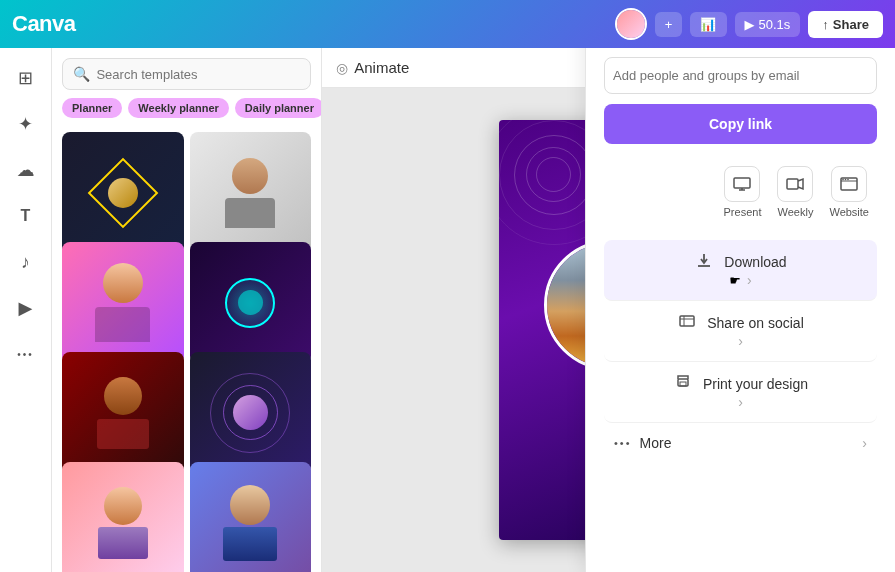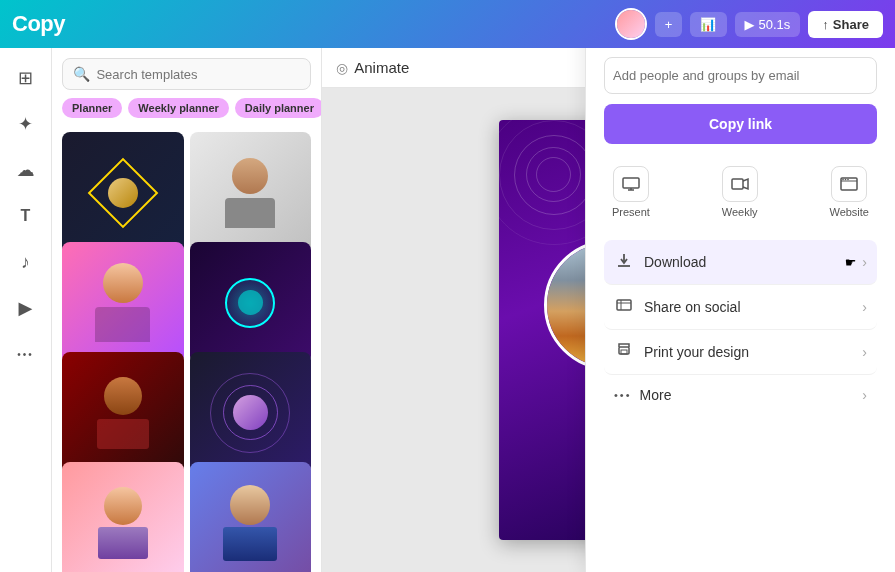--- a/index.html
+++ b/index.html
@@ -117,54 +117,54 @@
       padding: 10px 8px; font-size: 13px; color: #999; outline: none; margin-bottom: 10px;
     }
     .copy-link-btn {
       width: 100%; background: #8b5cf6; color: white; border: none;
       border-radius: 8px; padding: 12px; font-size: 14px; font-weight: 600;
       cursor: pointer; margin-bottom: 16px;
     }
 
     
     .share-options-row {
-      display: flex; justify-content: space-between; margin-bottom: 16px;
+      display: flex; justify-content: flex-end; margin-bottom: 16px;
     }
     .share-option {
       display: flex; flex-direction: column; align-items: center; gap: 4px;
       cursor: pointer; padding: 6px 8px; border-radius: 8px;
     }
     .share-option-icon {
       width: 36px; height: 36px; border: 1.5px solid #ddd; border-radius: 8px;
       display: flex; align-items: center; justify-content: center; font-size: 16px; color: #555;
     }
     .share-option-label { font-size: 11px; color: #555; text-align: center; }
 
     
     .share-menu-item {
       display: flex; align-items: center; justify-content: space-between;
-      padding: 12px 10px; border-radius: 8px; cursor: pointer; border-bottom: 1px solid #f0f0f0;
+      padding: 12px 10px; border-radius: 8px; cursor: pointer; border-bottom: 1px solid #f0f0f0; flex-direction: column;
     }
     .share-menu-item.active { background: #f3f0ff; }
     .share-menu-left { display: flex; align-items: center; gap: 10px; font-size: 14px; color: #333; }
     .share-menu-icon { font-size: 16px; color: #555; width: 20px; text-align: center; }
     .chevron { color: #aaa; font-size: 14px; }
 
     
     .more-item { display: flex; align-items: center; gap: 8px; padding: 12px 10px; cursor: pointer; border-radius: 8px; }
     .dots-icon { color: #555; font-size: 16px; }
     .more-label { font-size: 14px; color: #333; }
     .more-chevron { margin-left: auto; color: #aaa; font-size: 14px; }
   </style>
 </head>
 <body>
 
 <div class="topbar">
   <div class="topbar-left">
-    <div class="canva-logo">Copy</div>
+    <div class="canva-logo">Canva</div>
   </div>
   <div class="topbar-right">
     <div class="avatar-circle">
       <div class="avatar-img"></div>
     </div>
     <button class="topbar-btn">
       <span>+</span>
     </button>
     <button class="topbar-btn">
       <span>📊</span>

